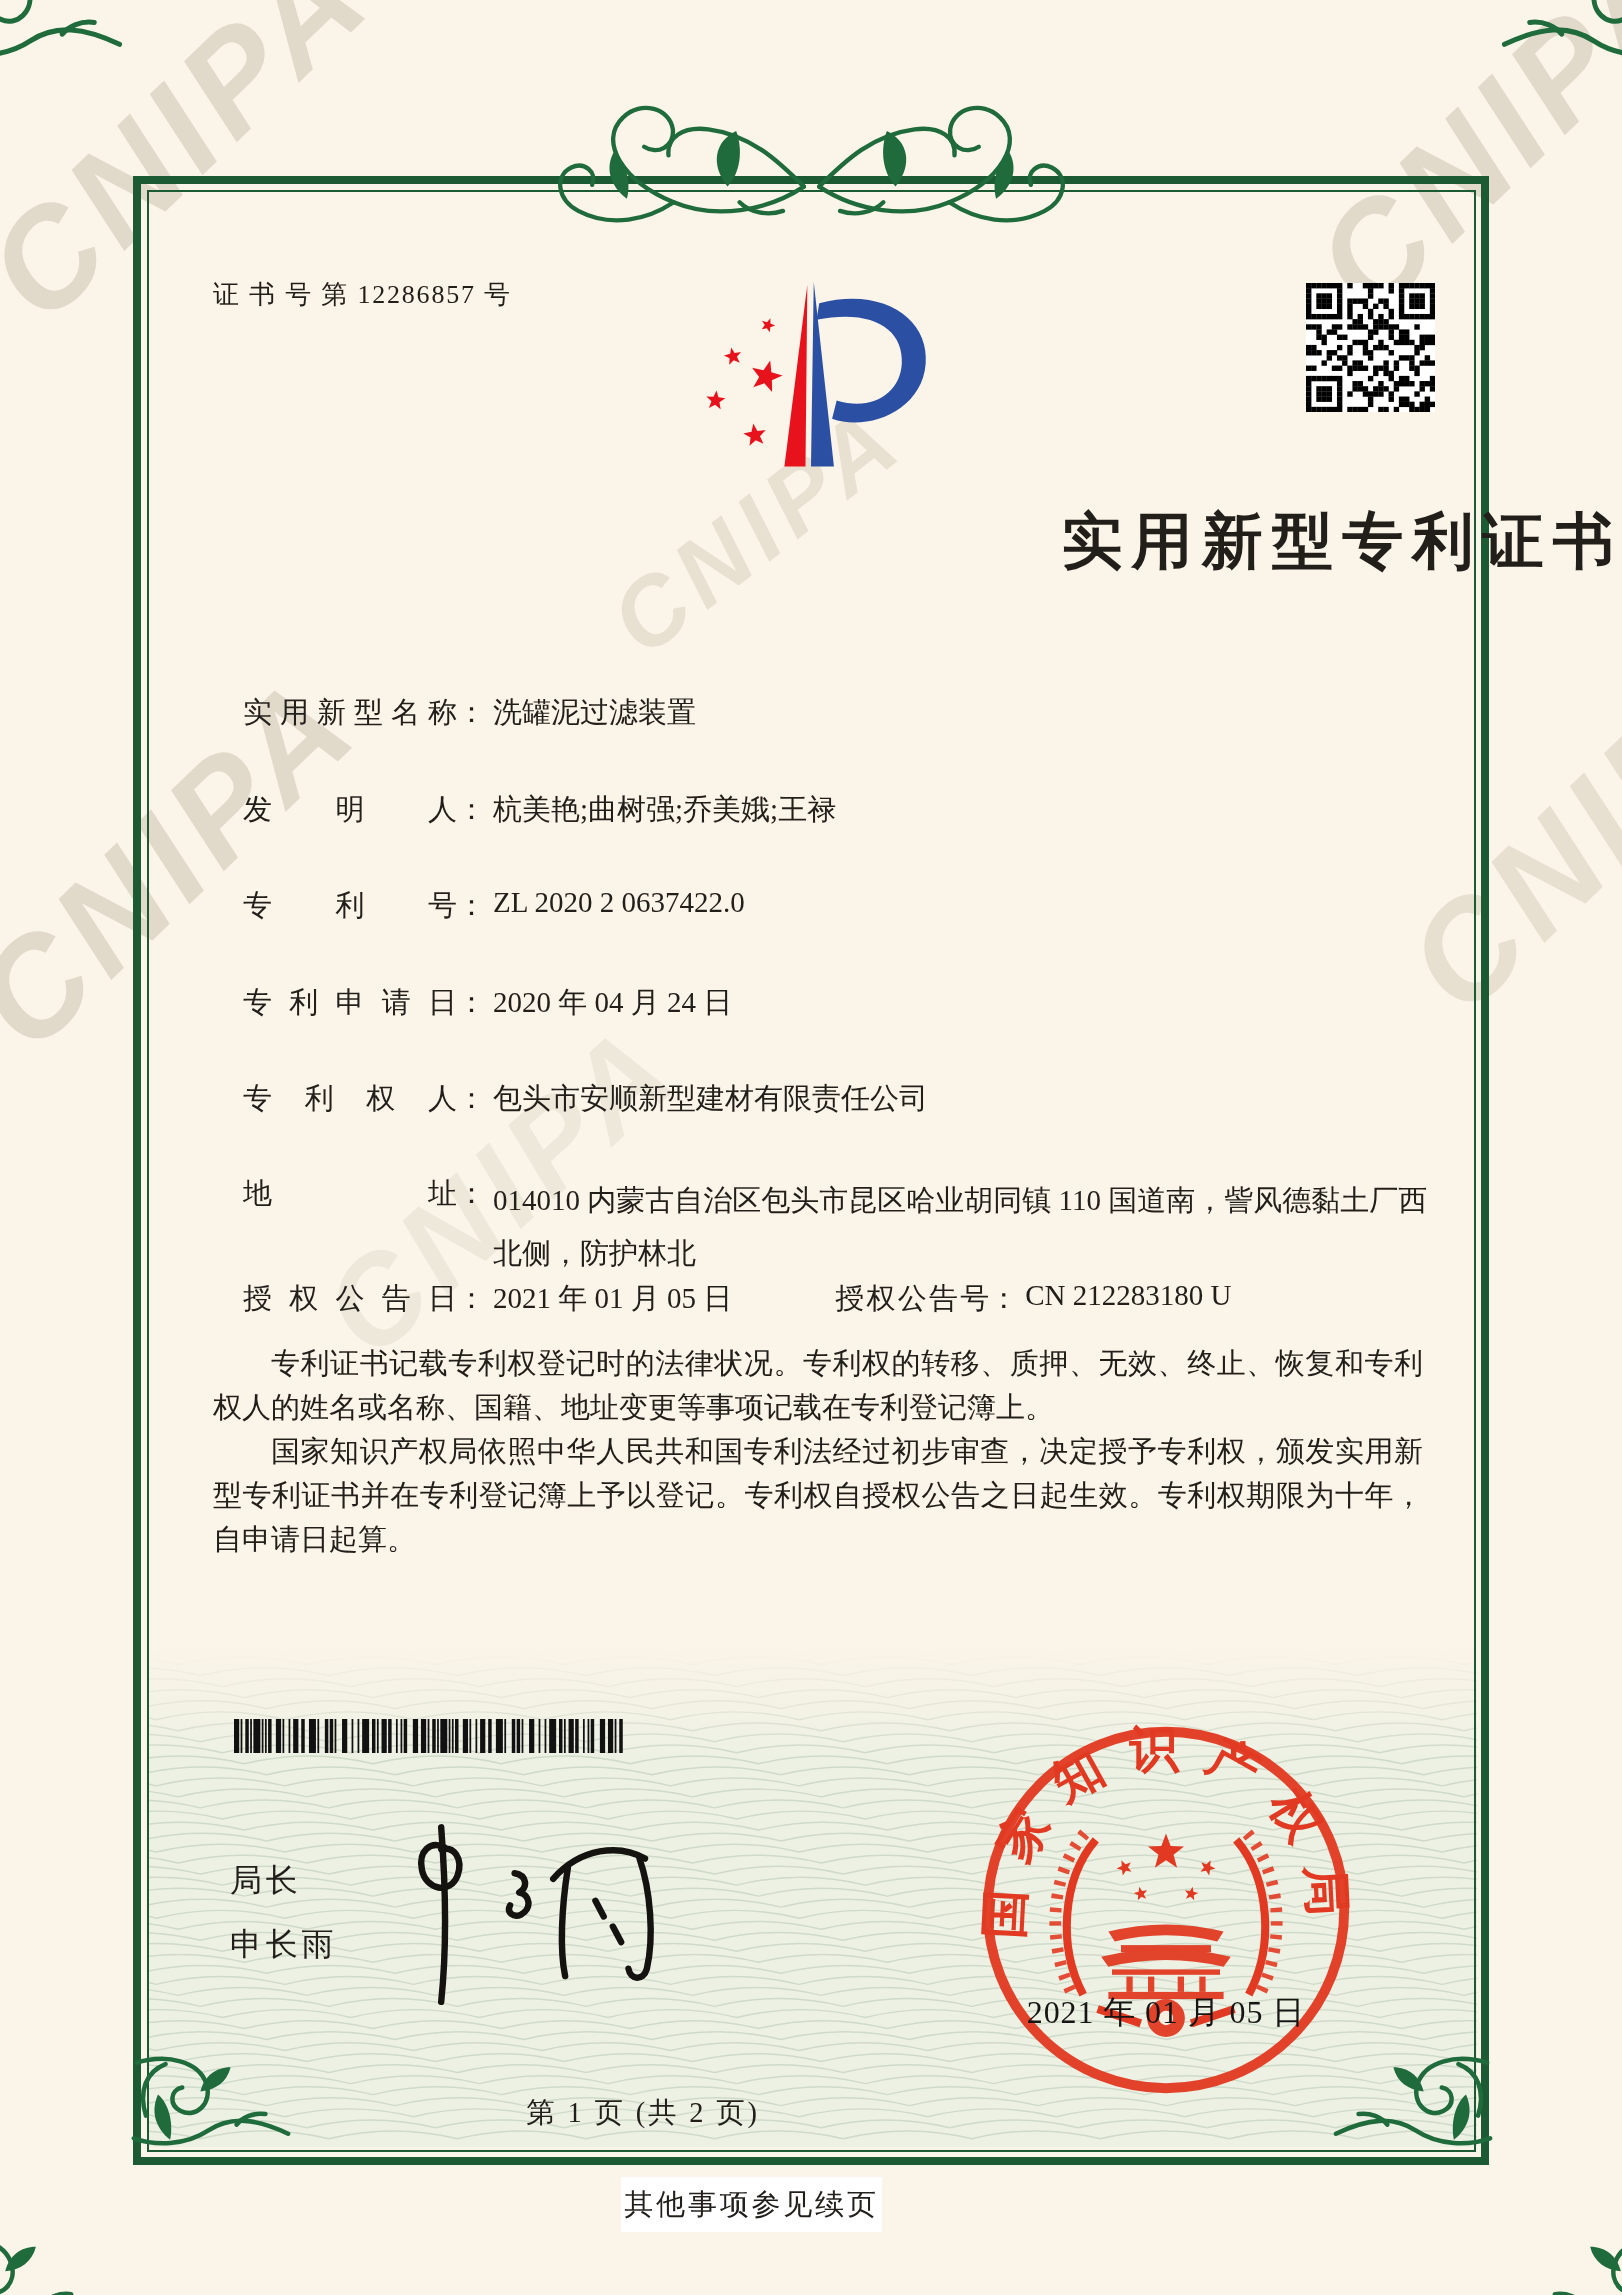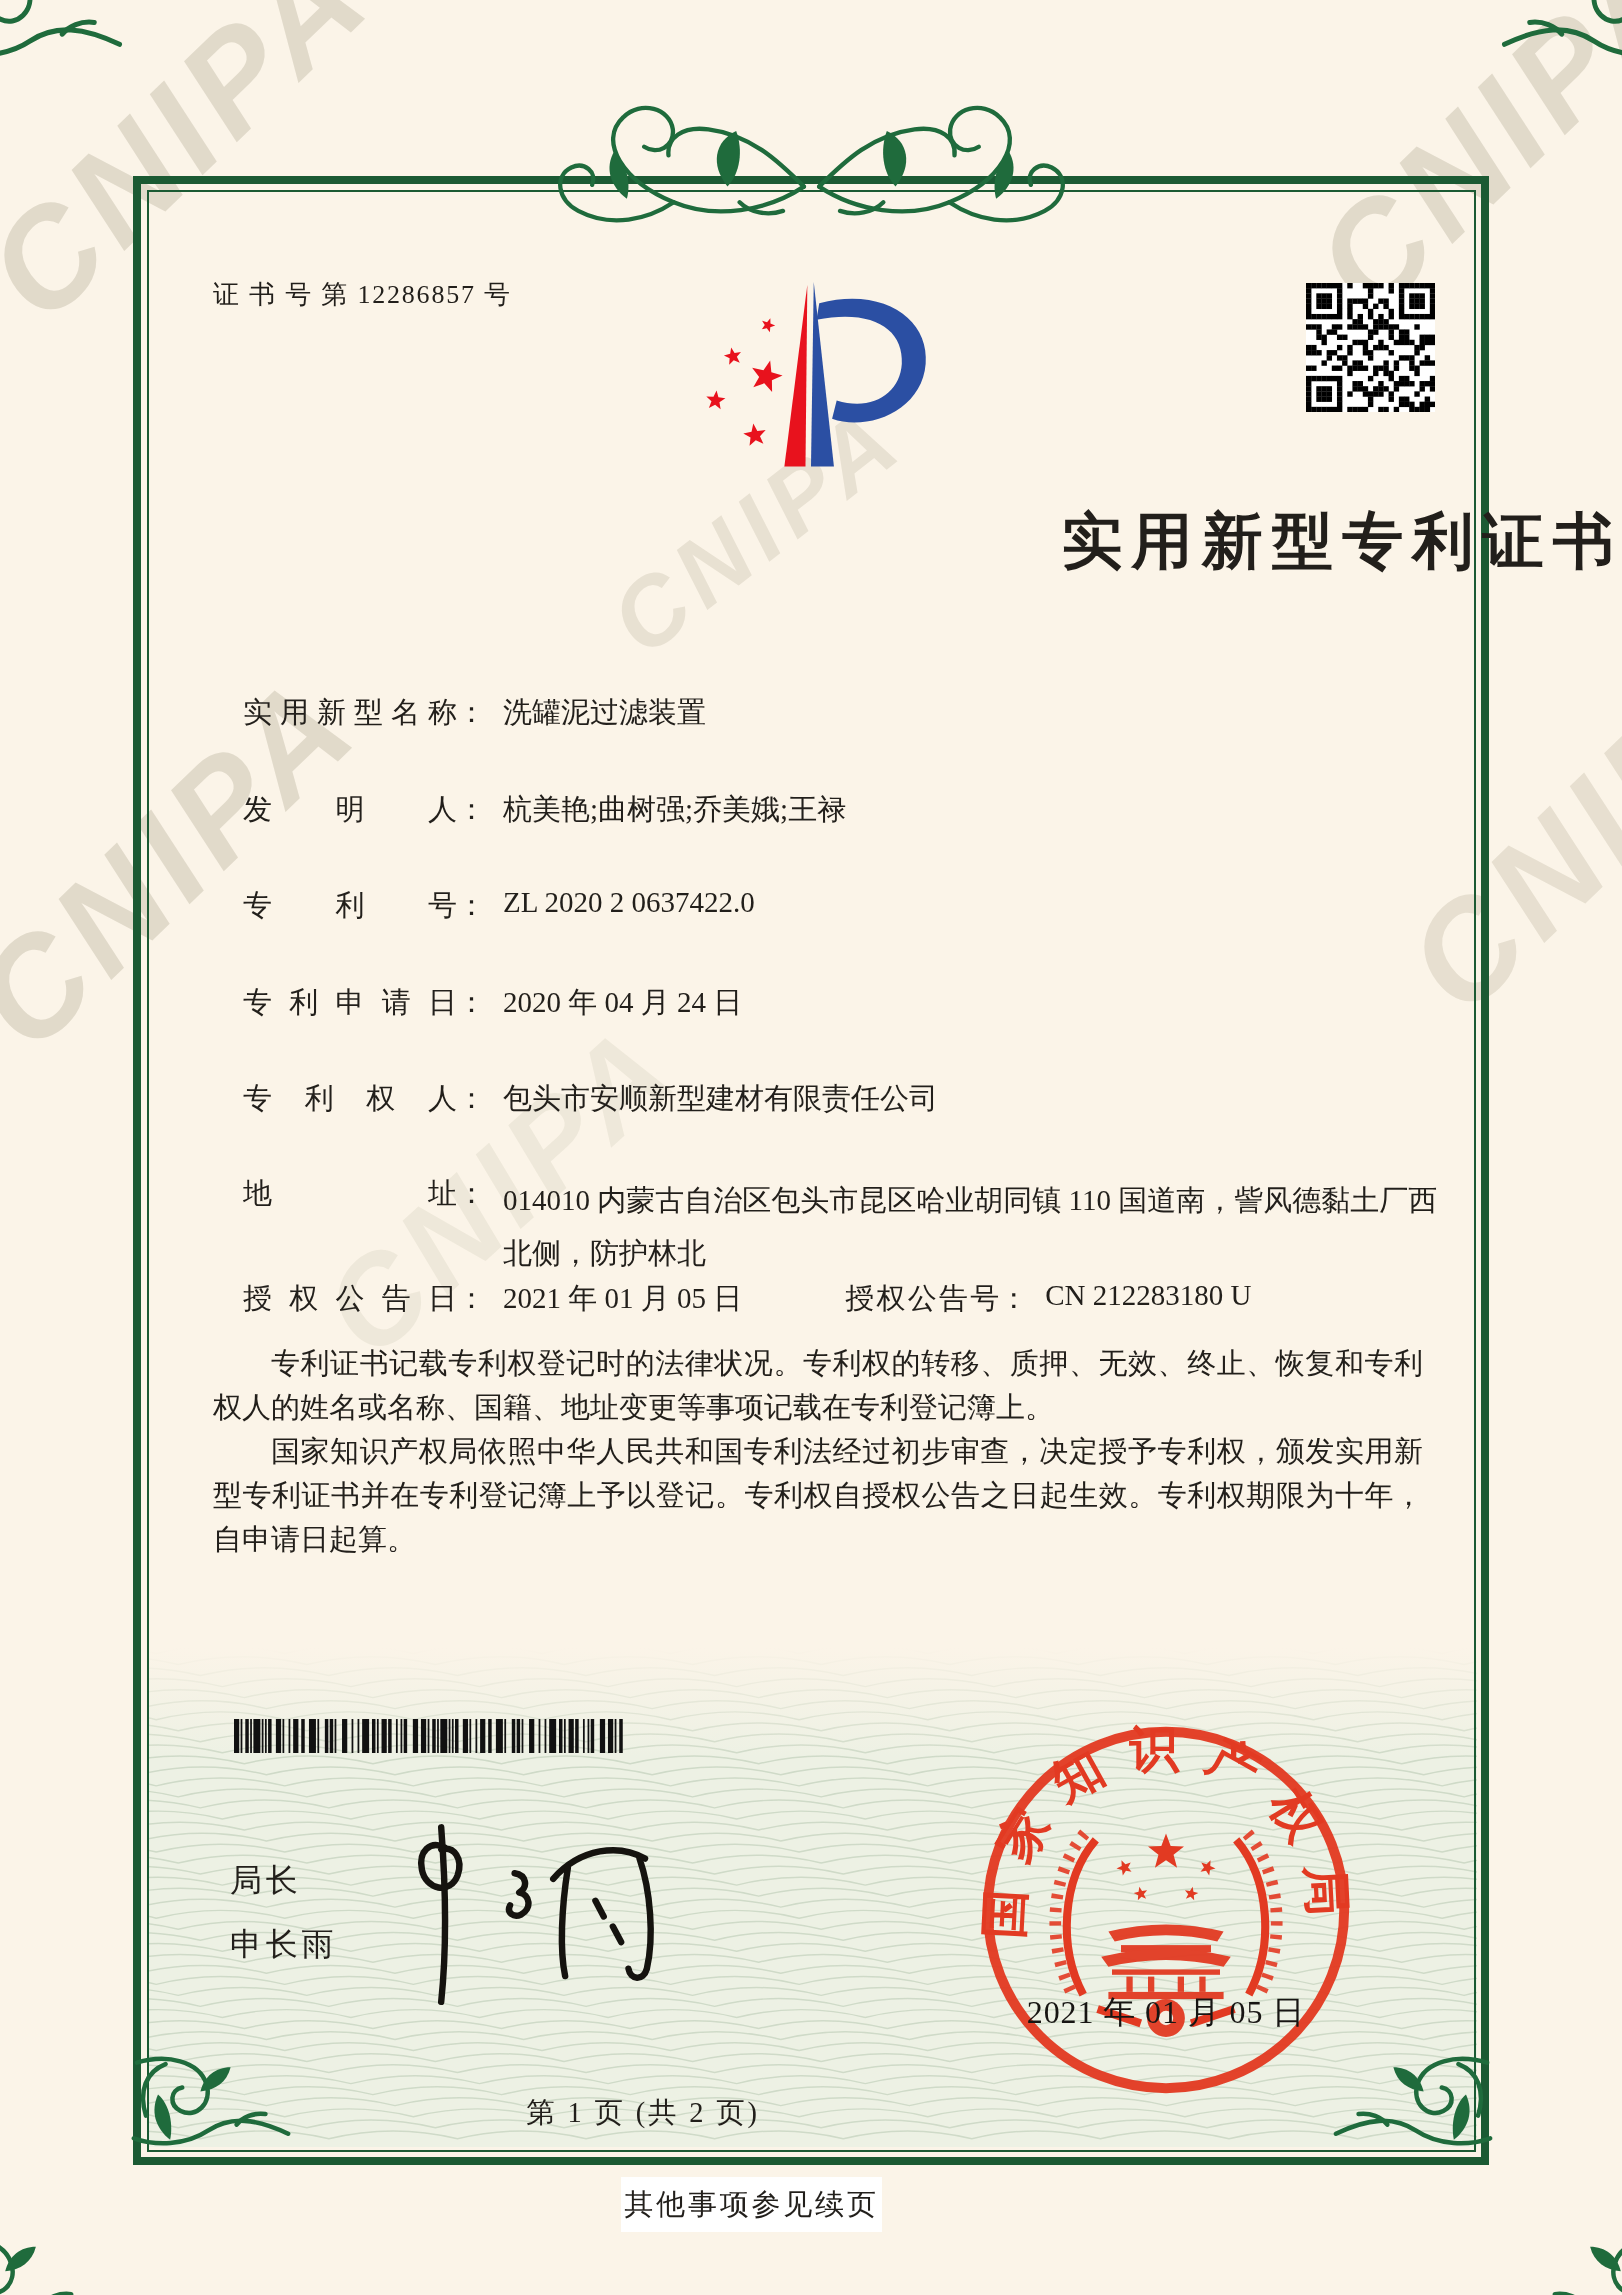--- a/index.html
+++ b/index.html
@@ -31,21 +31,21 @@
   .cert-no{ position:absolute; left:213px; top:277px; font-size:26px; letter-spacing:1.8px; z-index:3; }
   .logo{ position:absolute; left:696px; top:272px; width:241px; height:200px; z-index:3; }
   .qr{ position:absolute; left:1306px; top:283px; width:129px; height:129px; z-index:3; }
   .title{ position:absolute; left:0; top:501px; width:1623px; text-align:right;
        font-size:61px; font-weight:700; letter-spacing:9.2px; z-index:3; }
 
   .row{ position:absolute; left:234px; font-size:29px; white-space:nowrap; z-index:3; }
   .flabel{ display:inline-block; width:214px; text-align:justify; text-align-last:justify;
        vertical-align:top;margin-left:9px; }
   .colon{ vertical-align:top; }
-  .fvalue{ margin-left:17px; vertical-align:top; }
+  .fvalue{ margin-left:7px; vertical-align:top; }
   .row.addr{ white-space:normal; }
   .row.addr .fvalue{ display:inline-block; width:935px; line-height:1.82; }
   .glabel2{ display:inline-block; width:154px; text-align:justify; text-align-last:justify;
        margin-left:103px; vertical-align:top; }
 
   .paras{ position:absolute; left:213px; top:1341px; width:1210px; z-index:3;
        font-size:29px; line-height:44px; text-align:justify; }
   .paras p{ margin:0; text-indent:2em; }
 
   .barcode{ position:absolute; left:234px; top:1719px; width:395px; height:34px; z-index:3; }

